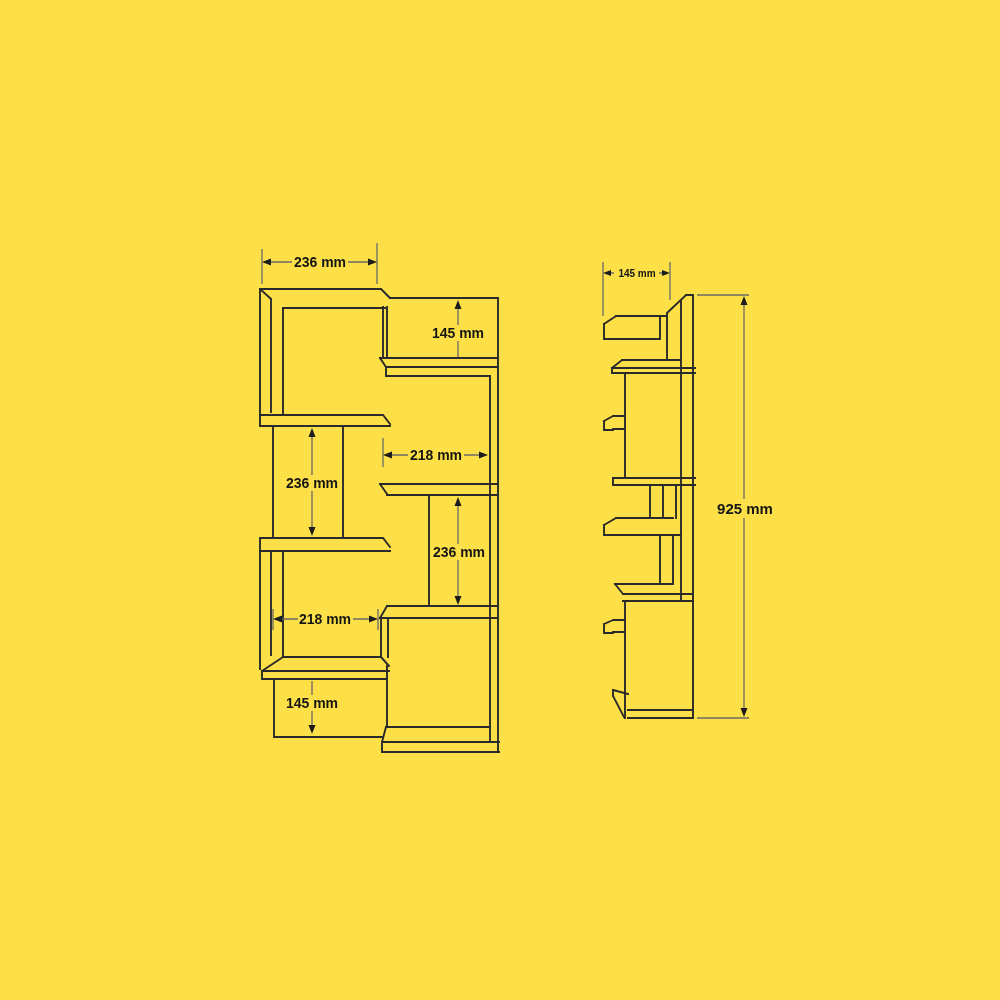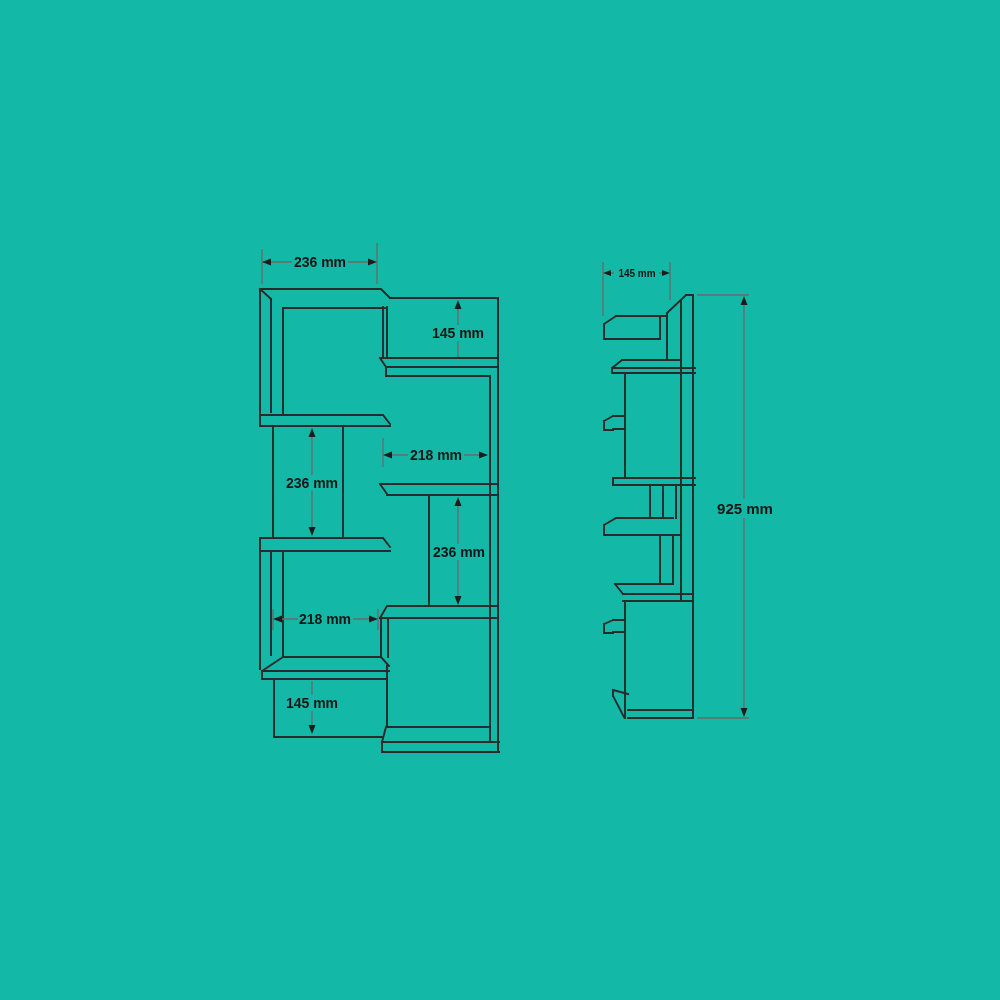--- a/index.html
+++ b/index.html
@@ -7,21 +7,21 @@
     padding: 0;
     background: #ffffff;
     width: 1000px;
     height: 1000px;
     overflow: hidden;
   }
   .canvas {
     position: relative;
     width: 1000px;
     height: 1000px;
-    background: #14b8a6;
+    background: #fde047;
   }
   svg { display: block; }
   .outline {
     fill: none;
     stroke: #2a2a2a;
     stroke-width: 1.9;
     stroke-linecap: square;
     stroke-linejoin: miter;
   }
   .dimline {

